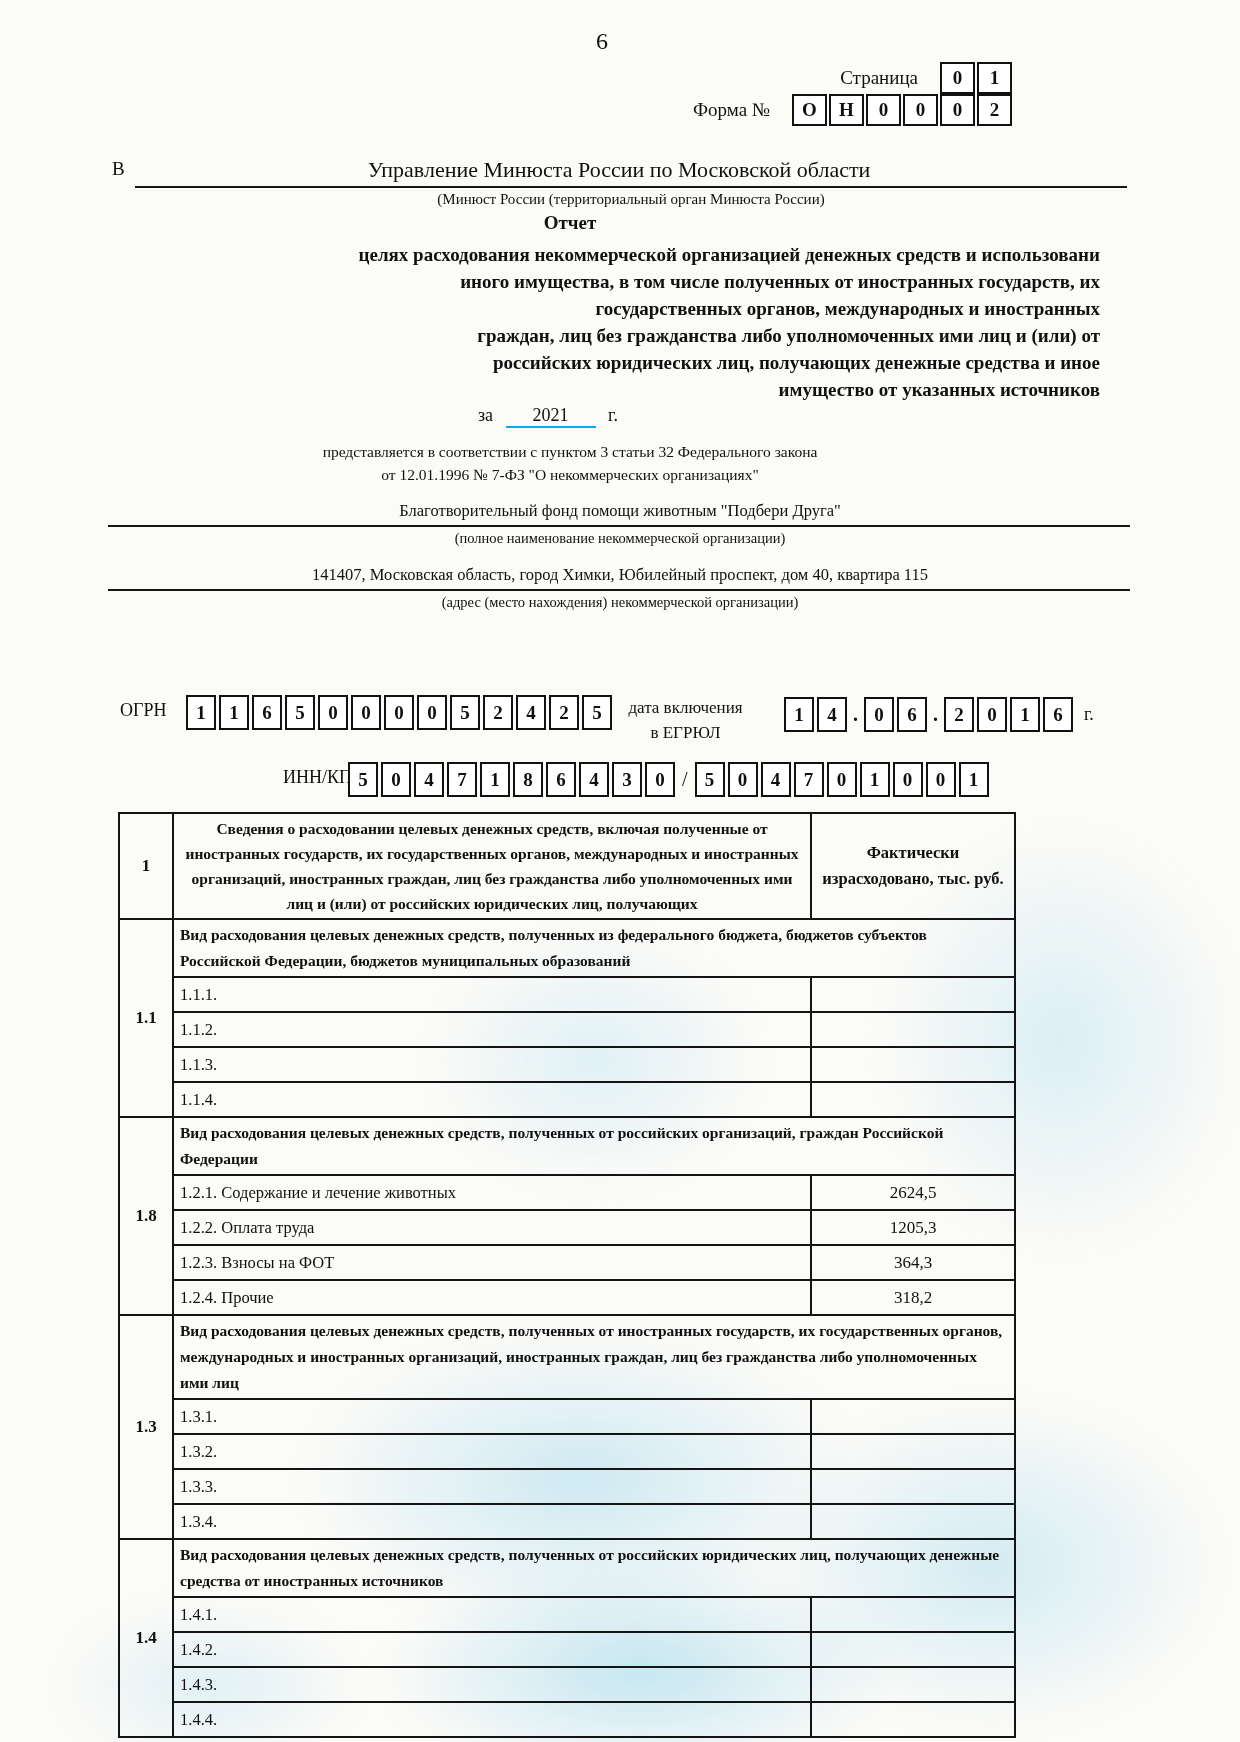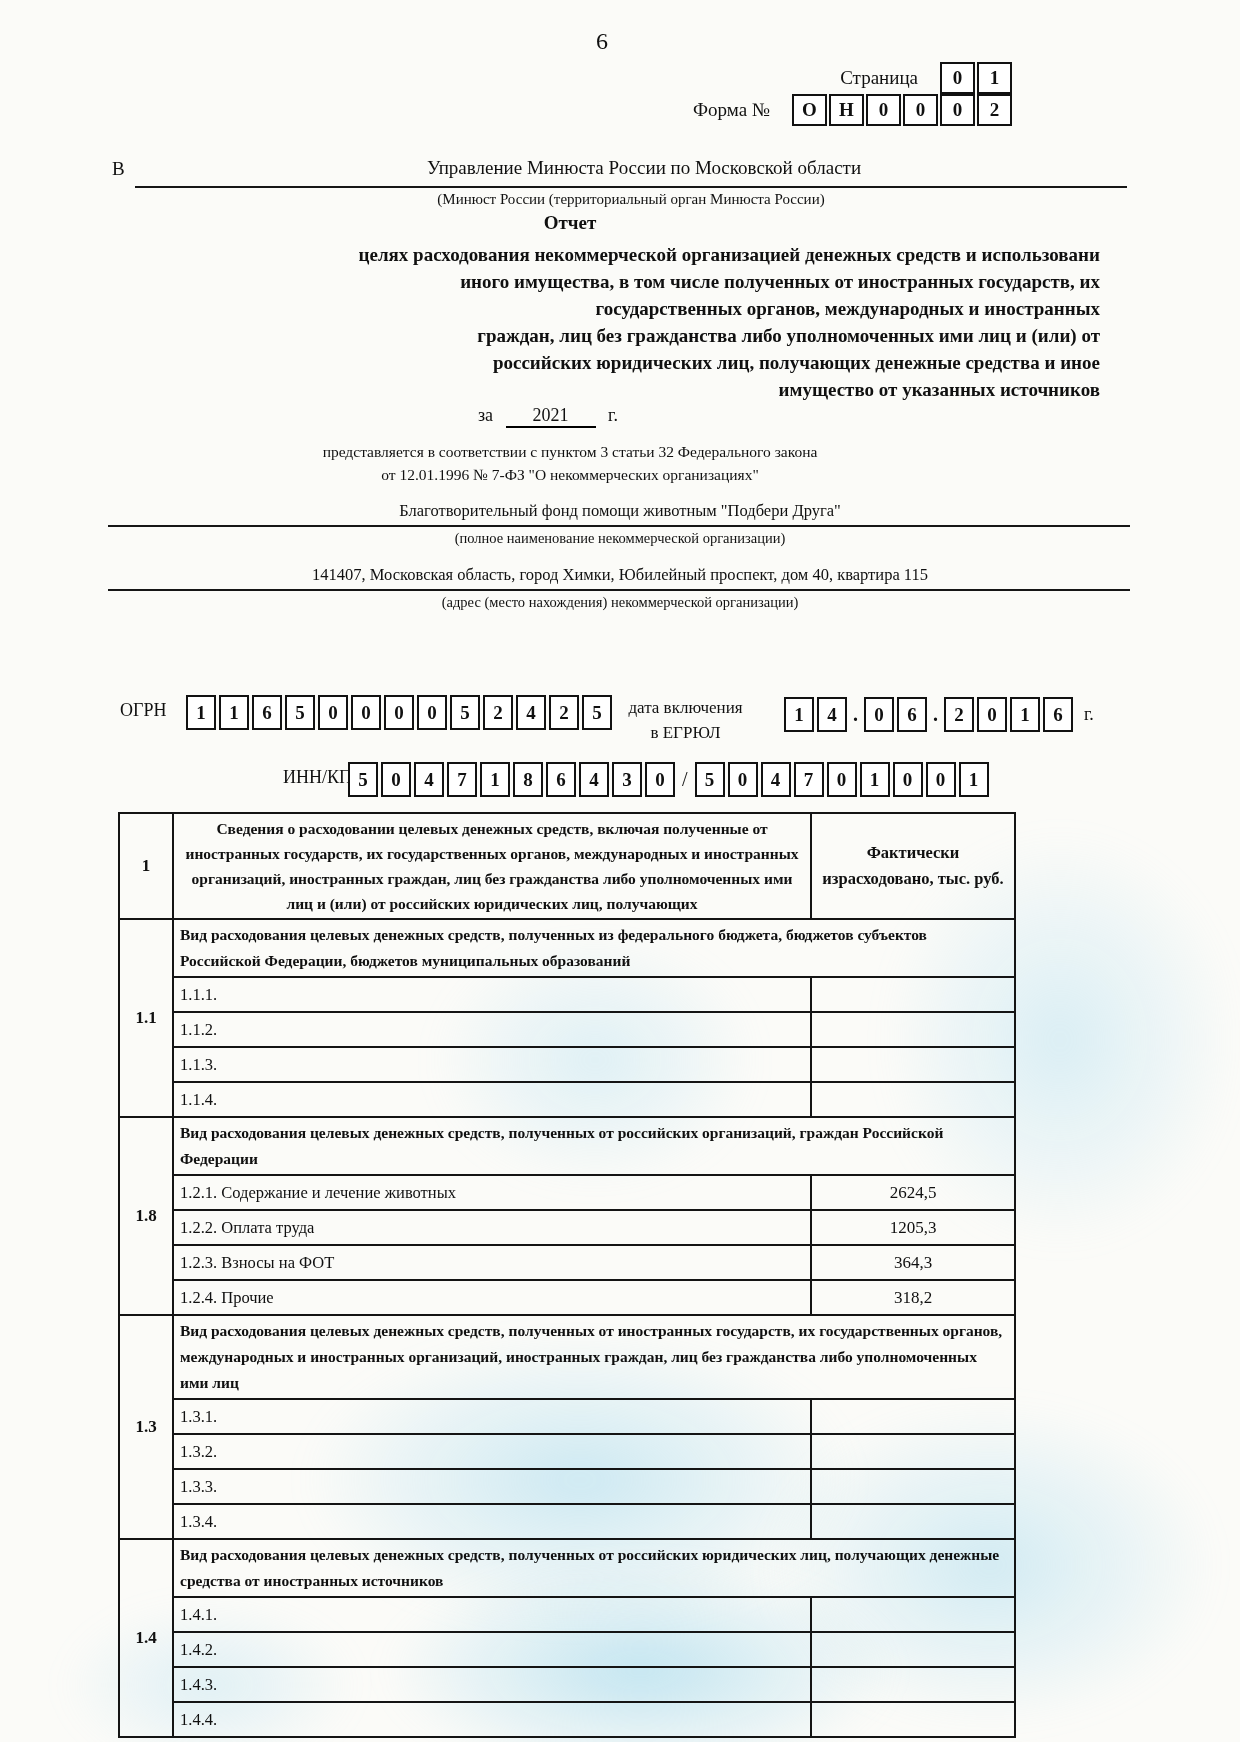--- a/index.html
+++ b/index.html
@@ -61,35 +61,35 @@
       <span class="cellbox">О</span>
       <span class="cellbox">Н</span>
       <span class="cellbox">0</span>
       <span class="cellbox">0</span>
       <span class="cellbox">0</span>
       <span class="cellbox">2</span>
     </span>
   </div>
 
   <div class="abs" style="left:112px;top:158px;font-size:19px;">В</div>
-  <div class="abs center" style="left:148px;top:157px;width:992px;font-size:19px;">Управление Минюста России по Московской области</div>
+  <div class="abs center" style="left:123px;top:157px;width:992px;font-size:22px;">Управление Минюста России по Московской области</div>
   <div class="underline" style="left:135px;top:186px;width:992px;"></div>
   <div class="abs center cap" style="left:135px;top:191px;width:992px;font-size:15px;">(Минюст России (территориальный орган Минюста России)</div>
 
   <div class="abs center" style="left:40px;top:212px;width:1060px;font-weight:bold;font-size:19px;">Отчет</div>
   <div class="abs center titlepar" style="left:40px;top:241px;width:1060px;">целях расходования некоммерческой организацией денежных средств и использовани</div>
   <div class="abs center titlepar" style="left:40px;top:268px;width:1060px;">иного имущества, в том числе полученных от иностранных государств, их</div>
   <div class="abs center titlepar" style="left:40px;top:295px;width:1060px;">государственных органов, международных и иностранных</div>
   <div class="abs center titlepar" style="left:40px;top:322px;width:1060px;">граждан, лиц без гражданства либо уполномоченных ими лиц и (или) от</div>
   <div class="abs center titlepar" style="left:40px;top:349px;width:1060px;">российских юридических лиц, получающих денежные средства и иное</div>
   <div class="abs center titlepar" style="left:40px;top:376px;width:1060px;">имущество от указанных источников</div>
 
   <div class="abs" style="left:478px;top:405px;font-size:18px;">
     <span>за</span>
-    <span style="display:inline-block;width:90px;text-align:center;border-bottom:2px solid #000000;margin:0 8px;">2021</span>
+    <span style="display:inline-block;width:90px;text-align:center;border-bottom:2px solid #0ea5e9;margin:0 8px;">2021</span>
     <span>г.</span>
   </div>
 
   <div class="abs center" style="left:40px;top:443px;width:1060px;font-size:15.5px;">представляется в соответствии с пунктом 3 статьи 32 Федерального закона</div>
   <div class="abs center" style="left:40px;top:466px;width:1060px;font-size:15.5px;">от 12.01.1996 № 7-ФЗ "О некоммерческих организациях"</div>
 
   <div class="abs center" style="left:110px;top:501px;width:1020px;font-size:16.5px;">Благотворительный фонд помощи животным "Подбери Друга"</div>
   <div class="underline" style="left:108px;top:525px;width:1022px;"></div>
   <div class="abs center cap" style="left:110px;top:530px;width:1020px;">(полное наименование некоммерческой организации)</div>
 

